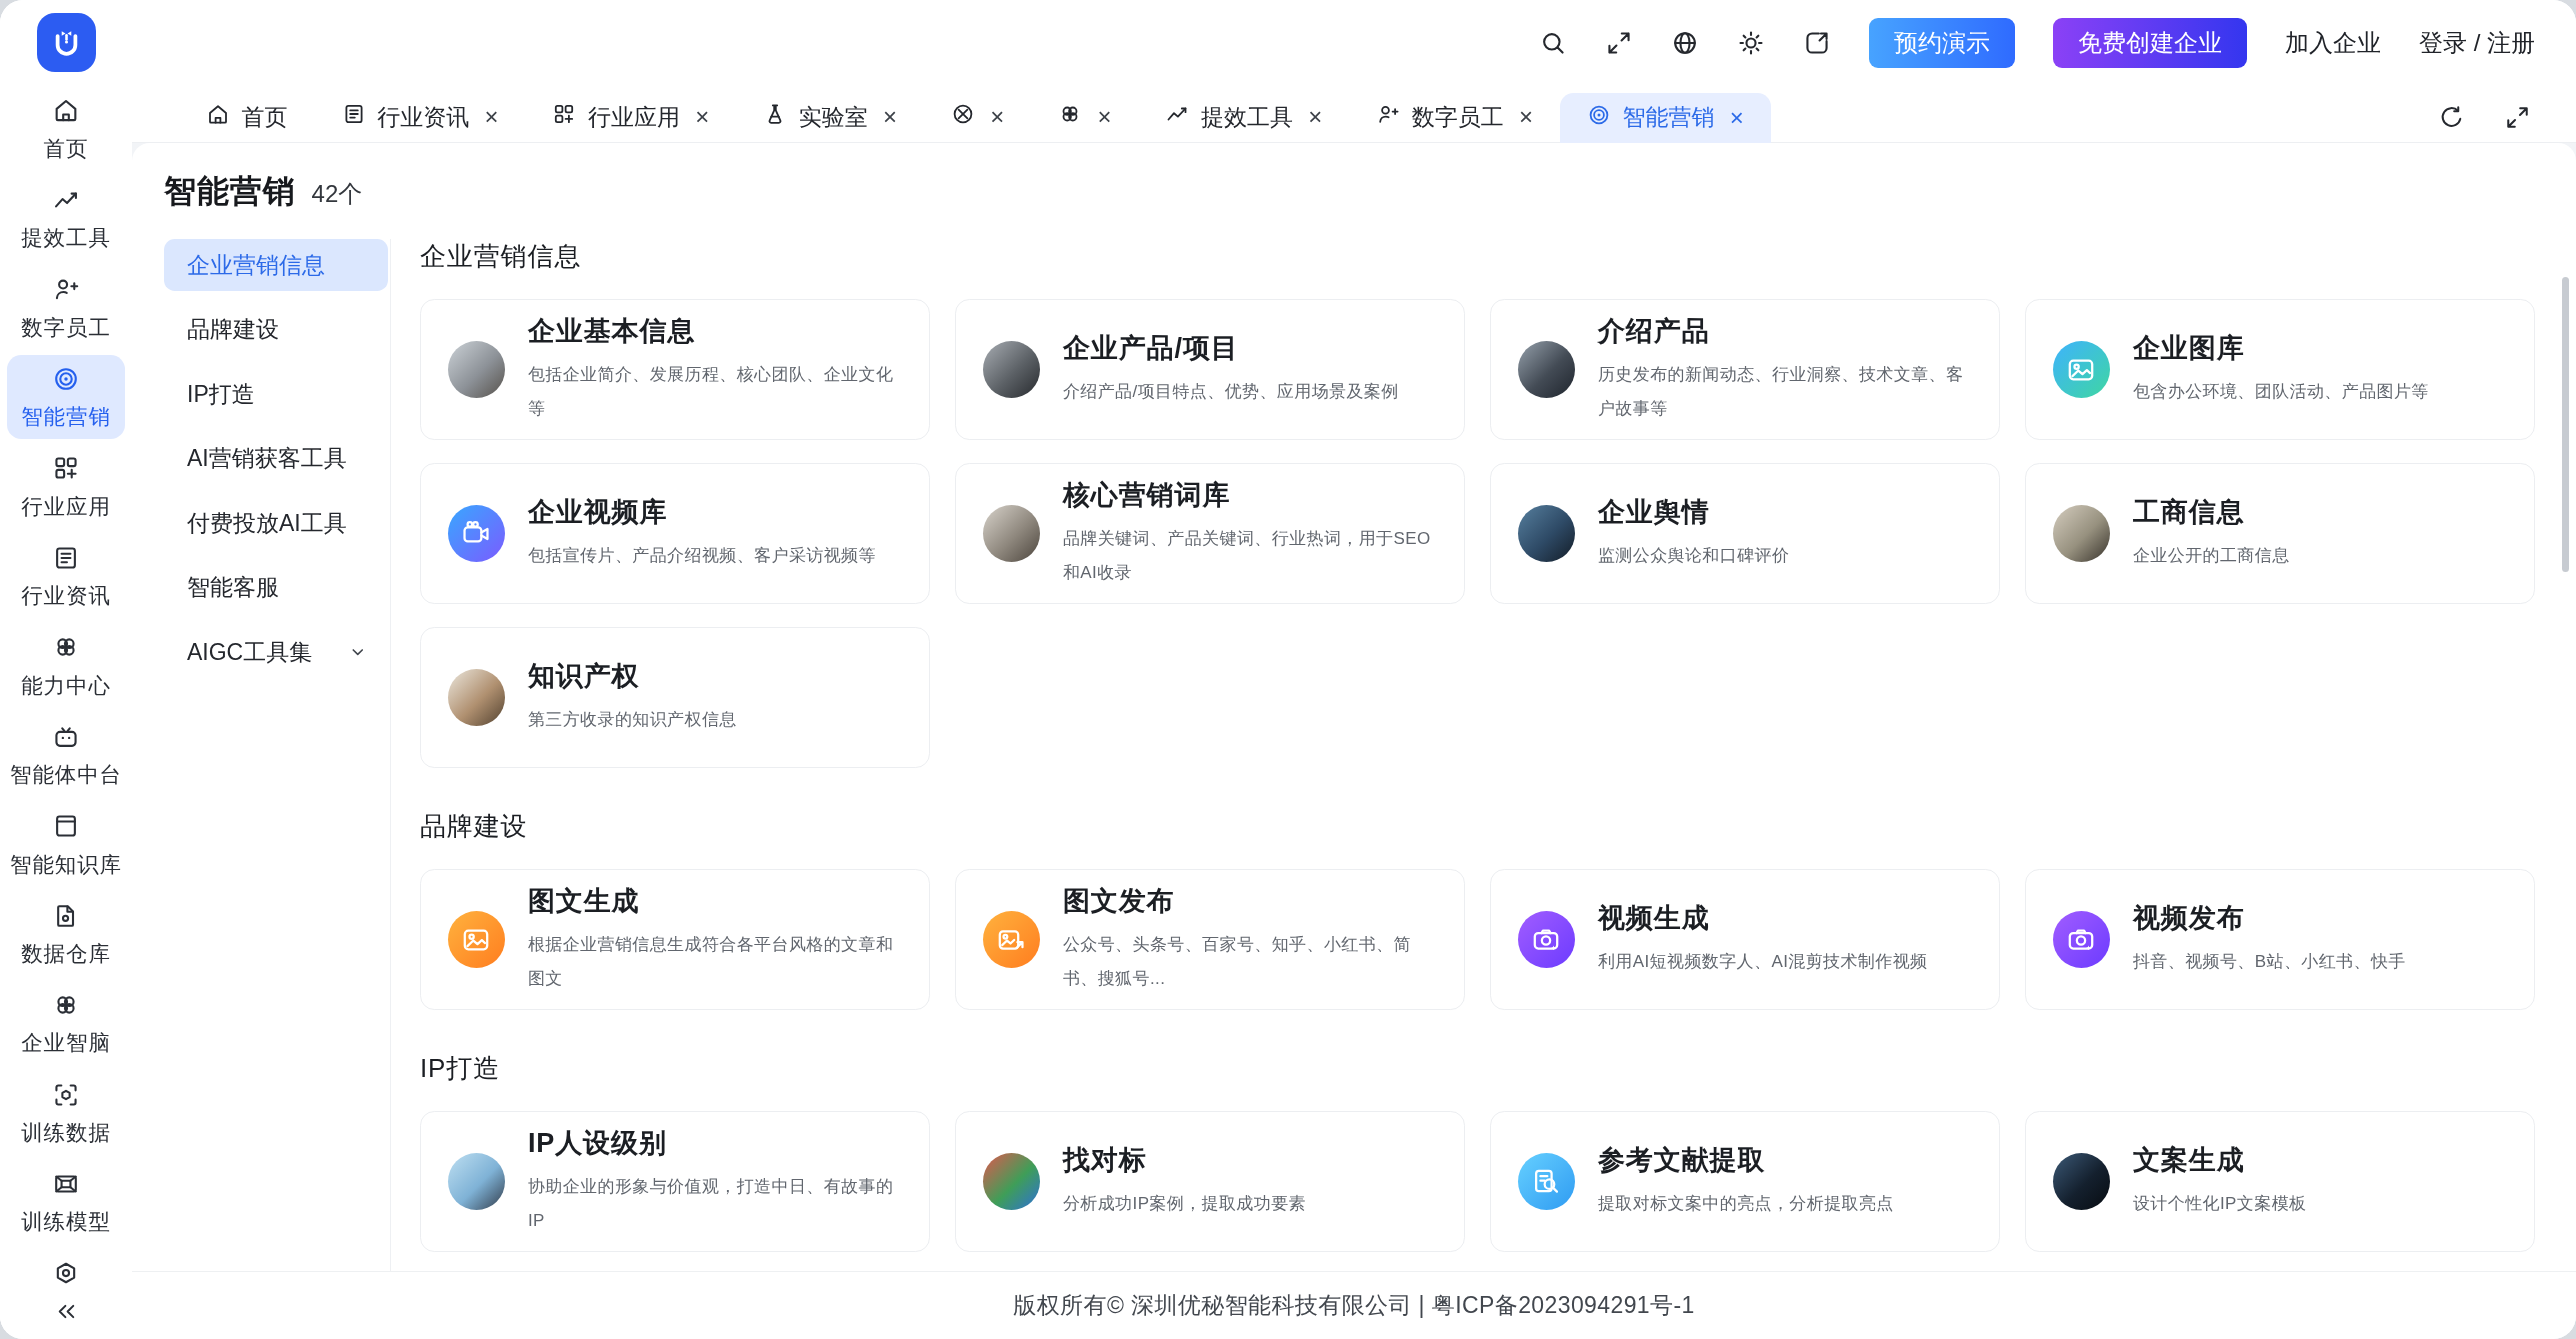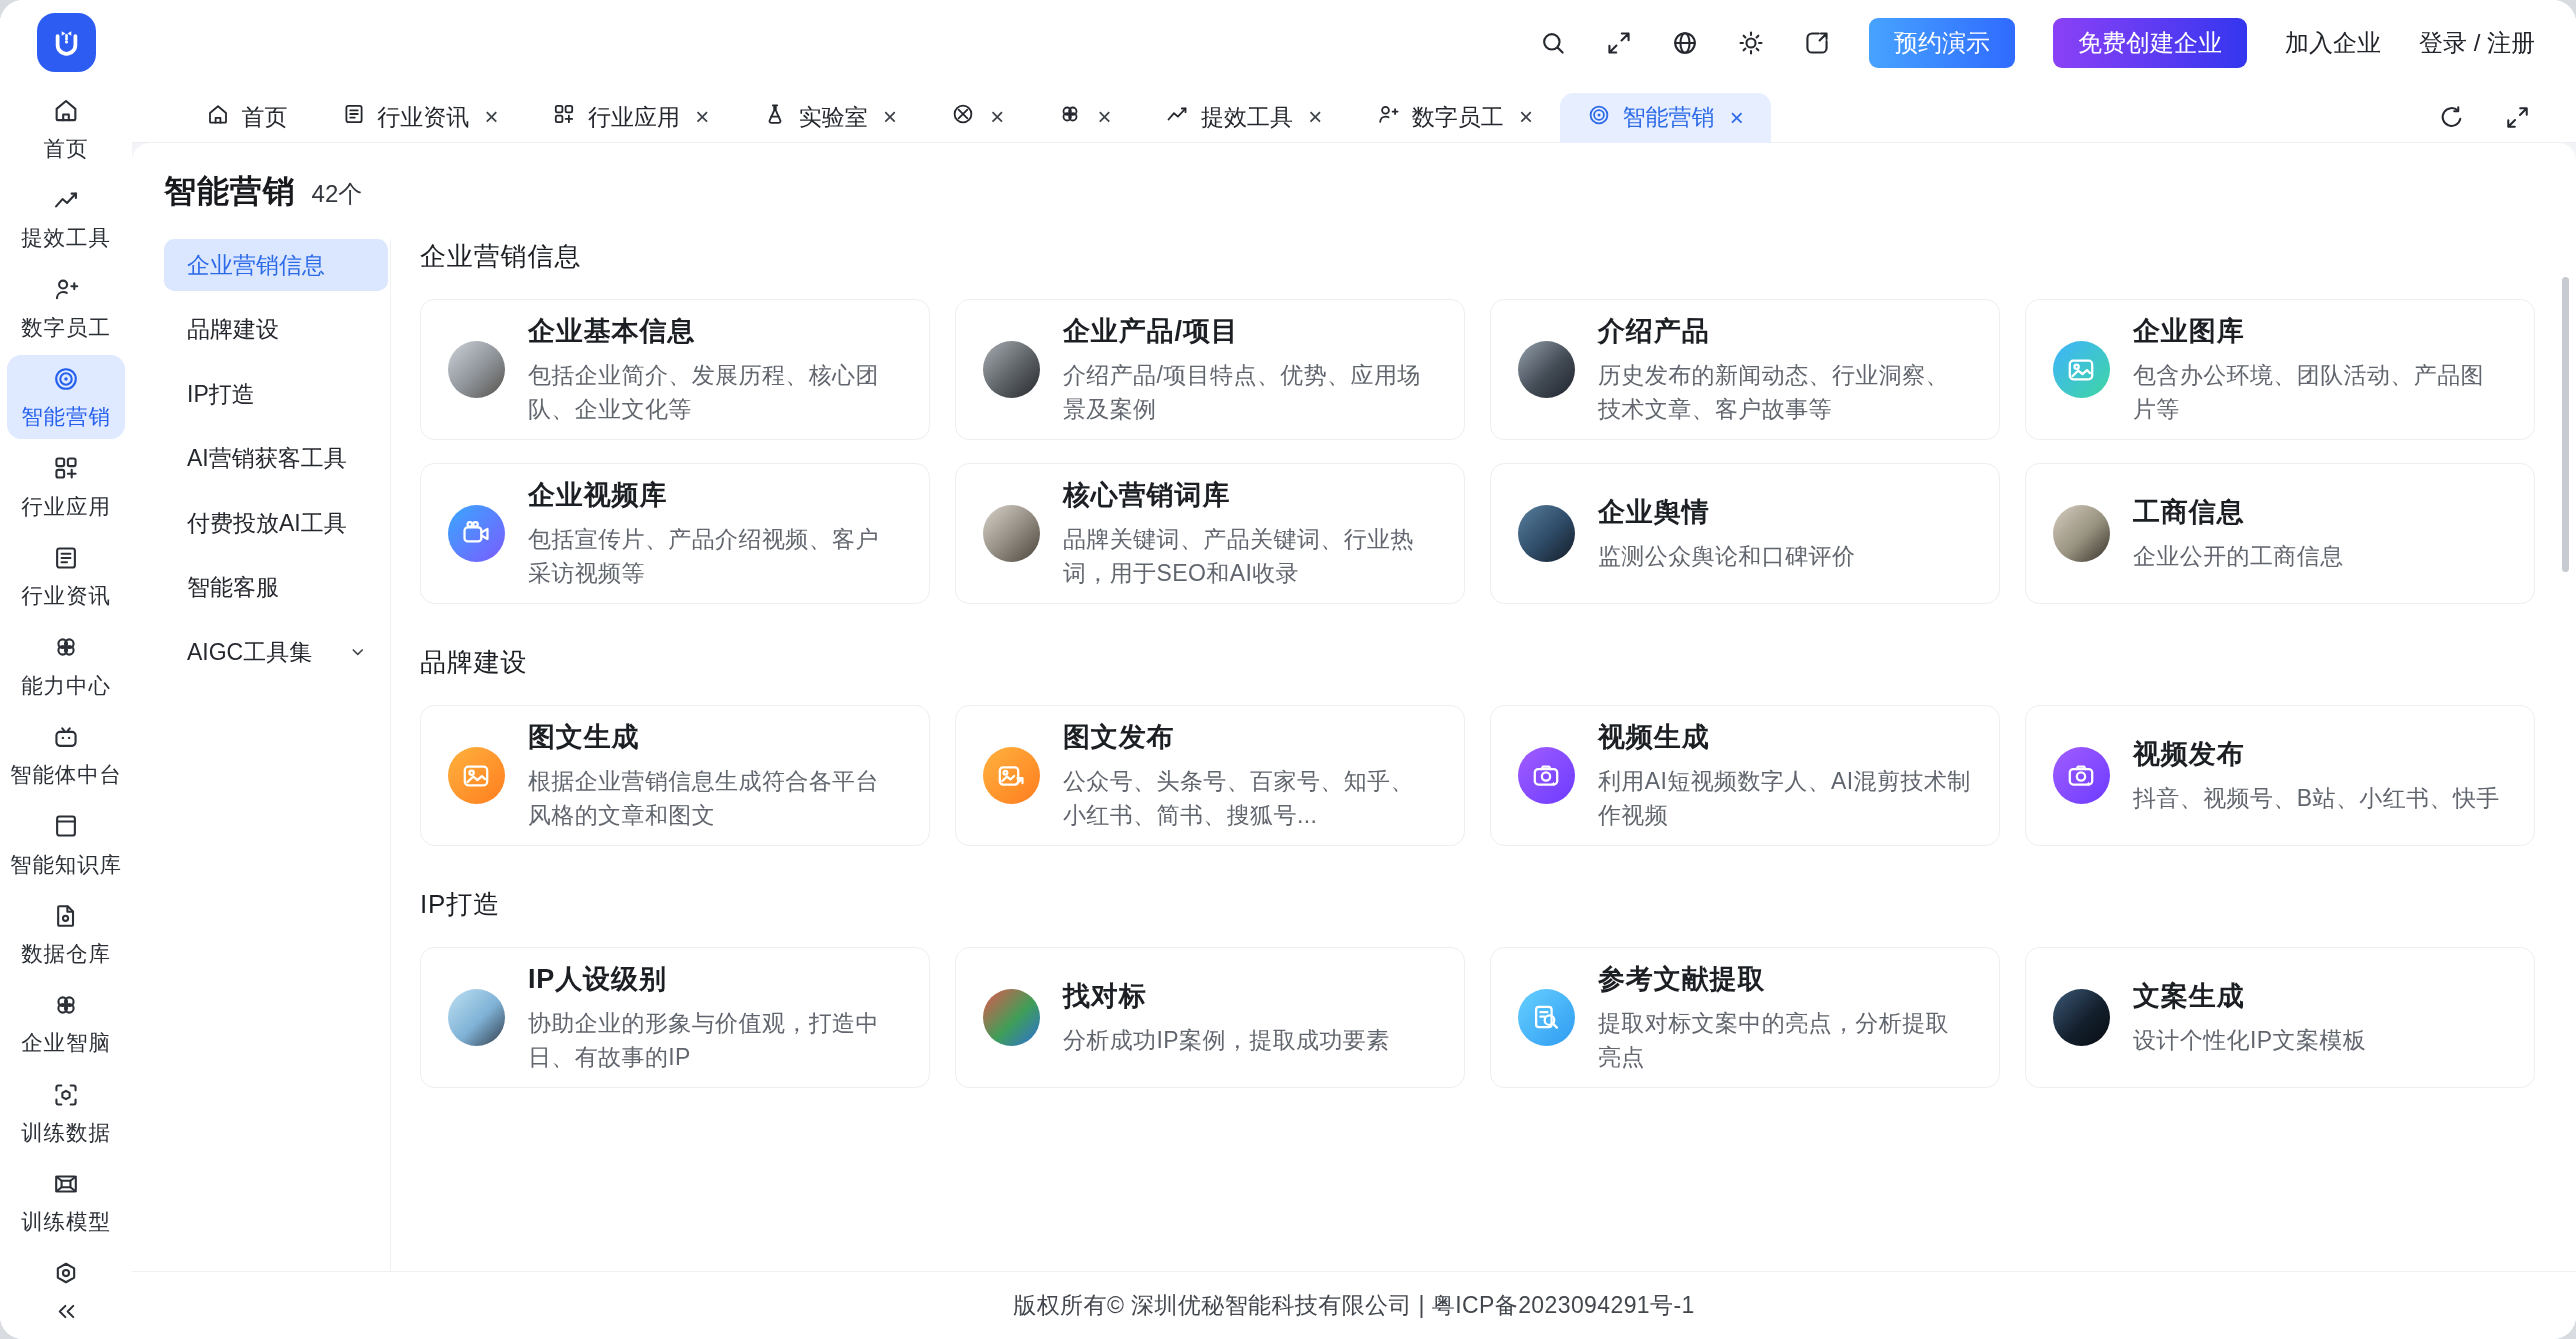--- a/index.html
+++ b/index.html
@@ -57,21 +57,21 @@
   .divider-v { width:0.9px; background:#eef0f3; margin-right:29px; flex:none; }
   .content { flex:1; min-width:0; padding-right:41px; overflow:hidden; }
   .section { margin-bottom:41px; }
   .section h2 { font-size:26px; font-weight:500; color:#1b1e23; margin-bottom:25px; letter-spacing:0.9px; }
   .grid { display:grid; grid-template-columns:repeat(4,1fr); gap:23px 25px; }
   .card { border:1.3px solid #eceef1; border-radius:14.3px; background:#fff; height:141px; display:flex; align-items:center; gap:23px; padding:0 27px; cursor:pointer; overflow:hidden; }
   .avatar { width:57px; height:57px; border-radius:50%; flex:none; display:flex; align-items:center; justify-content:center; align-self:center; }
   .avatar svg { width:32px; height:32px; color:#fff; }
   .card-txt { min-width:0; }
   .card-title { font-size:27px; font-weight:700; color:#1b1e23; margin-bottom:9px; letter-spacing:0.9px; }
-  .card-desc { font-size:23px; color:#61666e; line-height:34px; letter-spacing:0.4px; }
+  .card-desc { font-size:17px; color:#61666e; line-height:34px; letter-spacing:0.4px; }
   .scrollbar { position:absolute; right:7.2px; top:134px; width:7.2px; height:295px; border-radius:3.6px; background:#c7cbd1; }
 
   footer { position:absolute; left:0; right:0; bottom:0; height:68px; background:#fff; border-top:0.9px solid #eef0f2; display:flex; align-items:center; justify-content:center; font-size:23px; color:#42474e; z-index:6; letter-spacing:0.4px; }
 </style>
 </head>
 <body>
 
 <div class="app">
 
   <aside class="rail">
@@ -439,20 +439,27 @@
                       <div class="card-desc">监测公众舆论和口碑评价</div>
                     </div>
                   </div>
                   <div class="card">
                     <div class="avatar" style="background:linear-gradient(135deg,#d6cec0,#97917f 55%,#36312a)"></div>
                     <div class="card-txt">
                       <div class="card-title">工商信息</div>
                       <div class="card-desc">企业公开的工商信息</div>
                     </div>
                   </div>
+                  <div class="card">
+                    <div class="avatar" style="background:linear-gradient(135deg,#ece8de,#b09070 55%,#50402e)"></div>
+                    <div class="card-txt">
+                      <div class="card-title">知识产权</div>
+                      <div class="card-desc">第三方收录的知识产权信息</div>
+                    </div>
+                  </div>
                 </div>
               </section>
               <section class="section">
                 <h2>品牌建设</h2>
                 <div class="grid">
                   <div class="card">
                     <div class="avatar" style="background:linear-gradient(135deg,#ffb23e,#ff7d1f)">
                       <svg viewBox="0 0 24 24" fill="none" stroke="currentColor" stroke-width="1.7" stroke-linecap="round" stroke-linejoin="round">
                         <rect x="3.6" y="5" width="16.8" height="14" rx="2.6"></rect>
                         <circle cx="8.7" cy="9.5" r="1.6"></circle>

